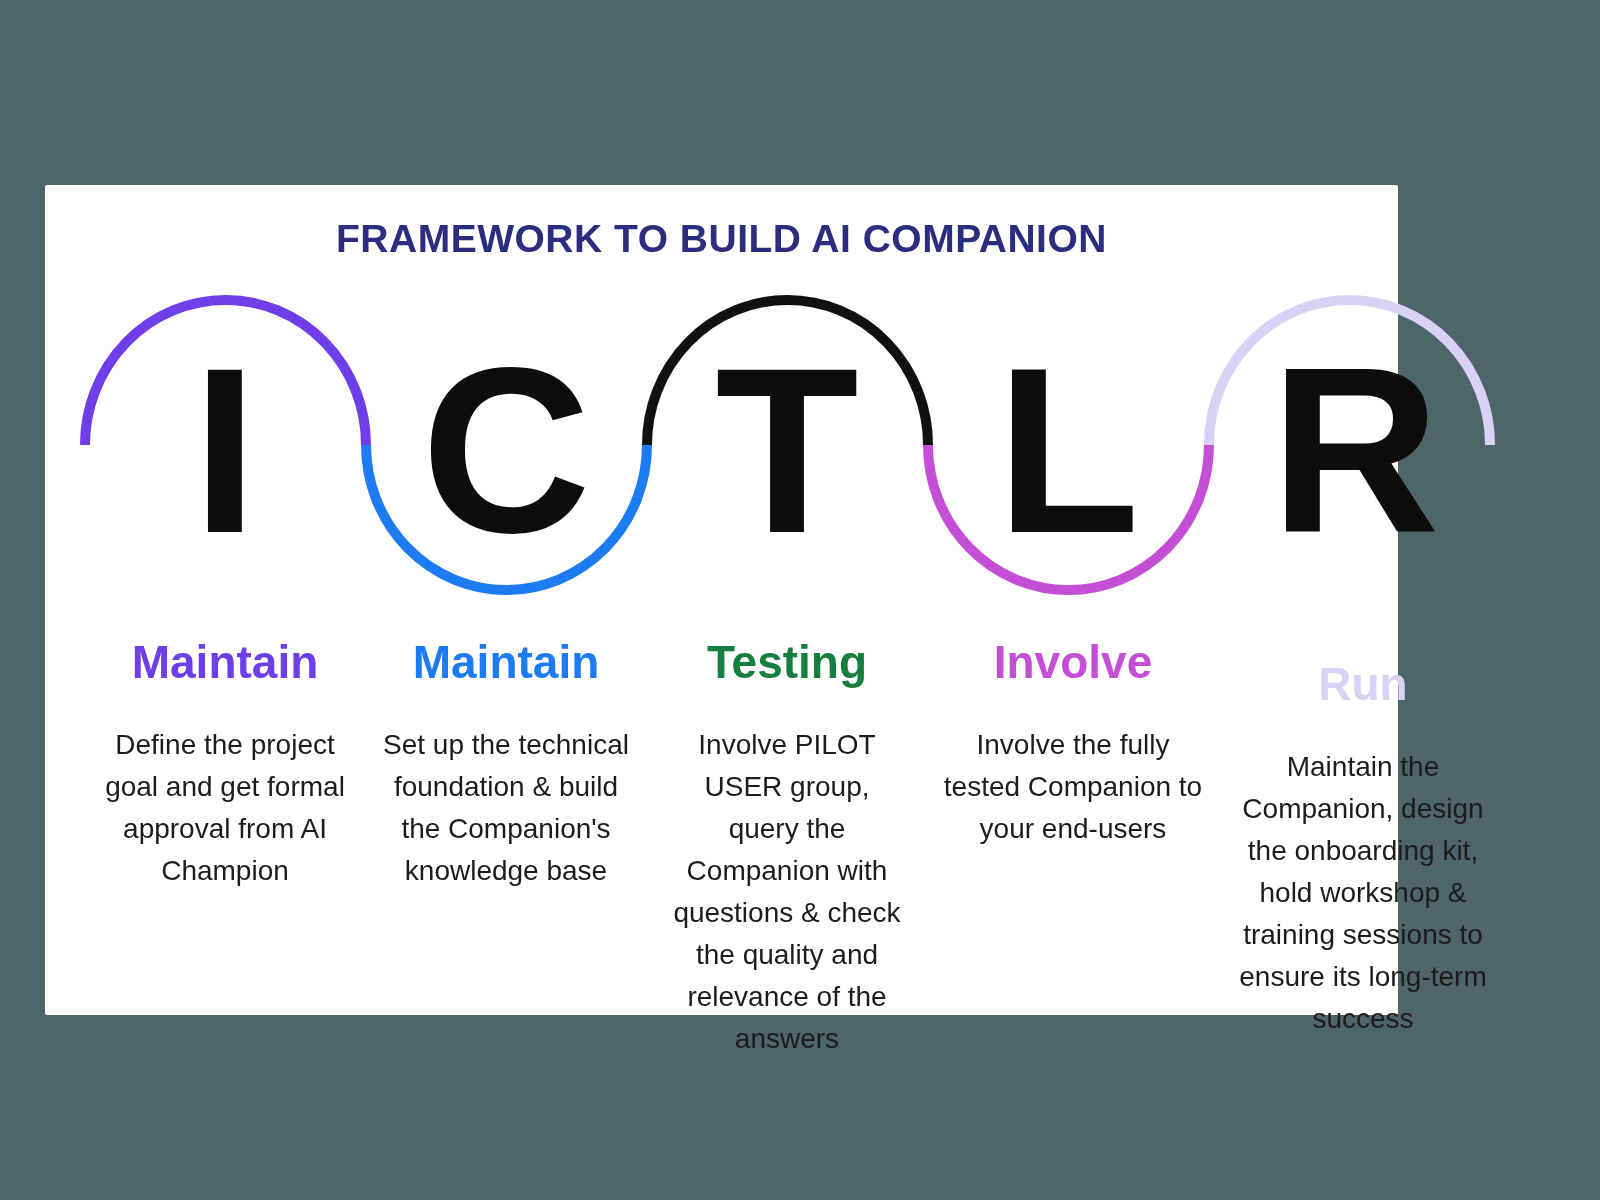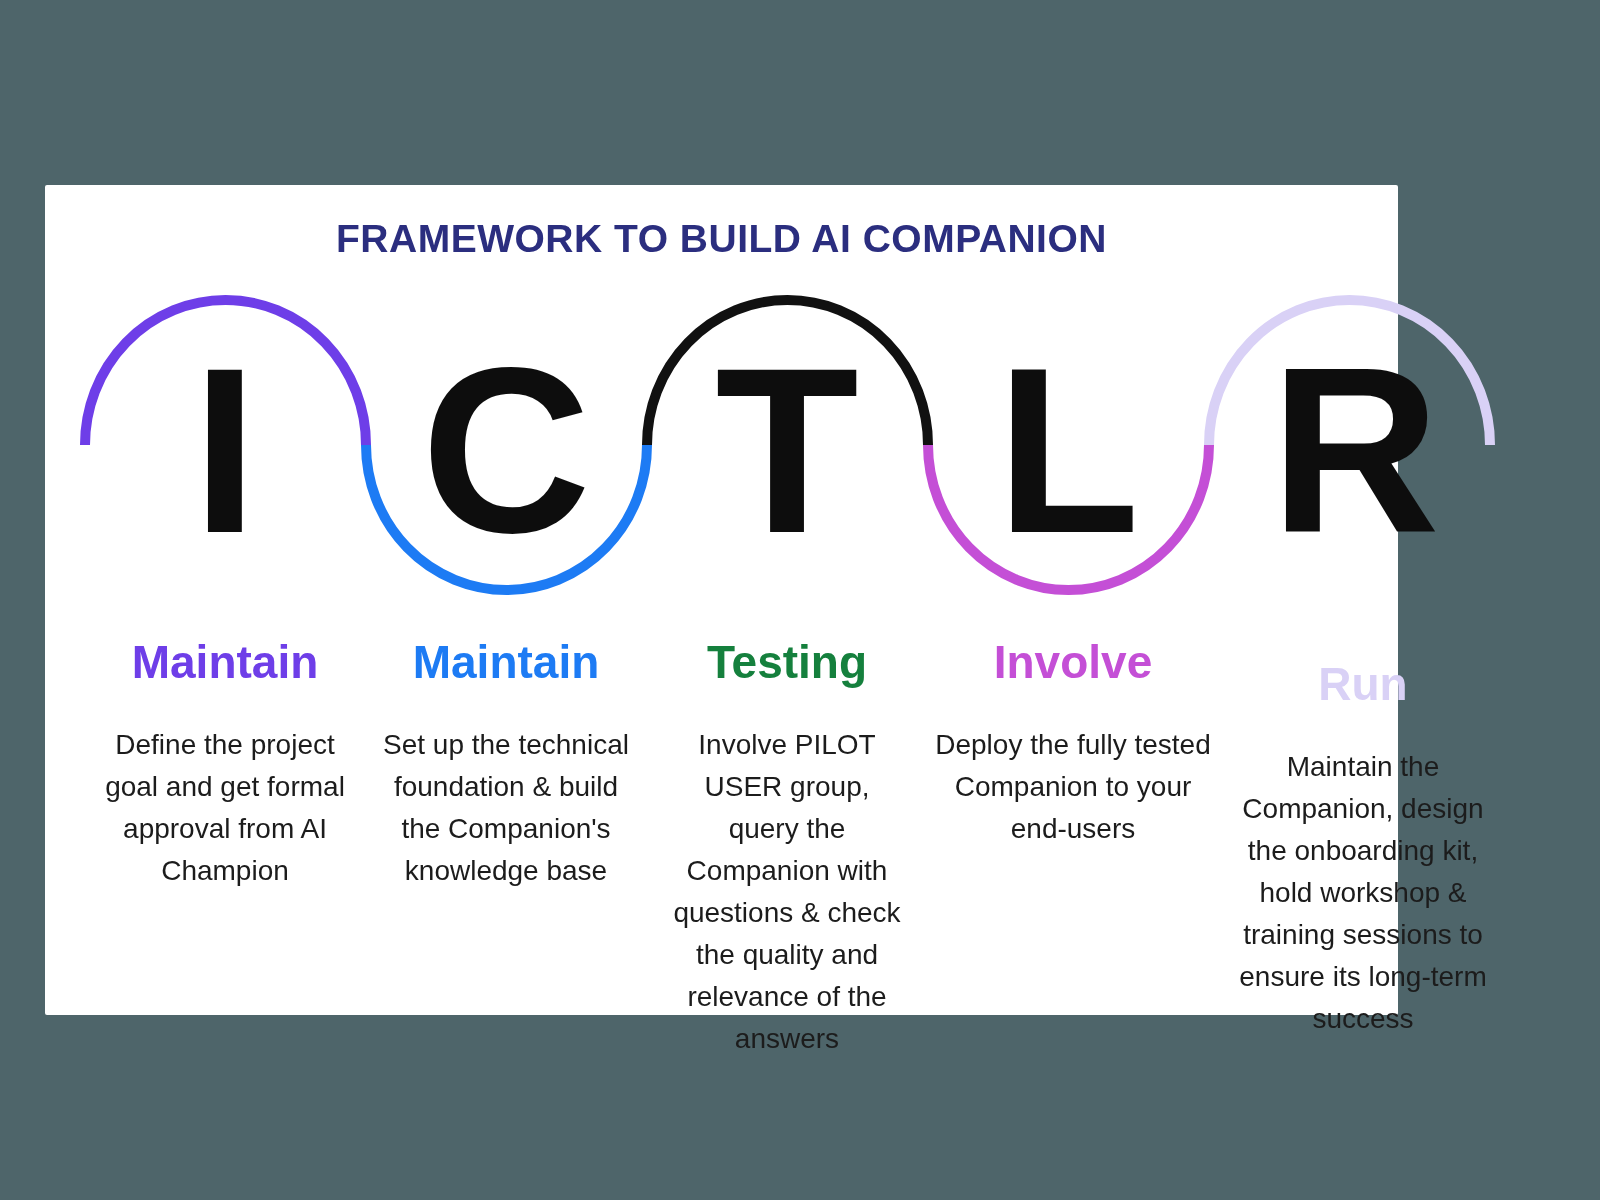--- a/index.html
+++ b/index.html
@@ -95,21 +95,21 @@
     <div class="stage-desc" style="width:258px">Set up the technical foundation &amp; build the Companion's knowledge base</div>
   </div>
 
   <div class="column" style="left:742px">
     <div class="stage-label" style="color: #15803d;">Testing</div>
     <div class="stage-desc" style="width:238px">Involve PILOT USER group, query the Companion with questions &amp; check the quality and relevance of the answers</div>
   </div>
 
   <div class="column" style="left:1028px">
     <div class="stage-label" style="color: rgb(196, 79, 214);">Involve</div>
-    <div class="stage-desc" style="width:276px">Deploy the fully tested Companion to your end-users</div>
+    <div class="stage-desc" style="width:276px">Involve the fully tested Companion to your end-users</div>
   </div>
 
   <div class="column" style="left:1318px">
     <div class="stage-label" style="color: rgb(217, 209, 246); margin-top: 22px;">Run</div>
     <div class="stage-desc" style="width:252px">Maintain the Companion, design the onboarding kit, hold workshop &amp; training sessions to ensure its long-term success</div>
   </div>
 
 </div>
 
 </body></html>

